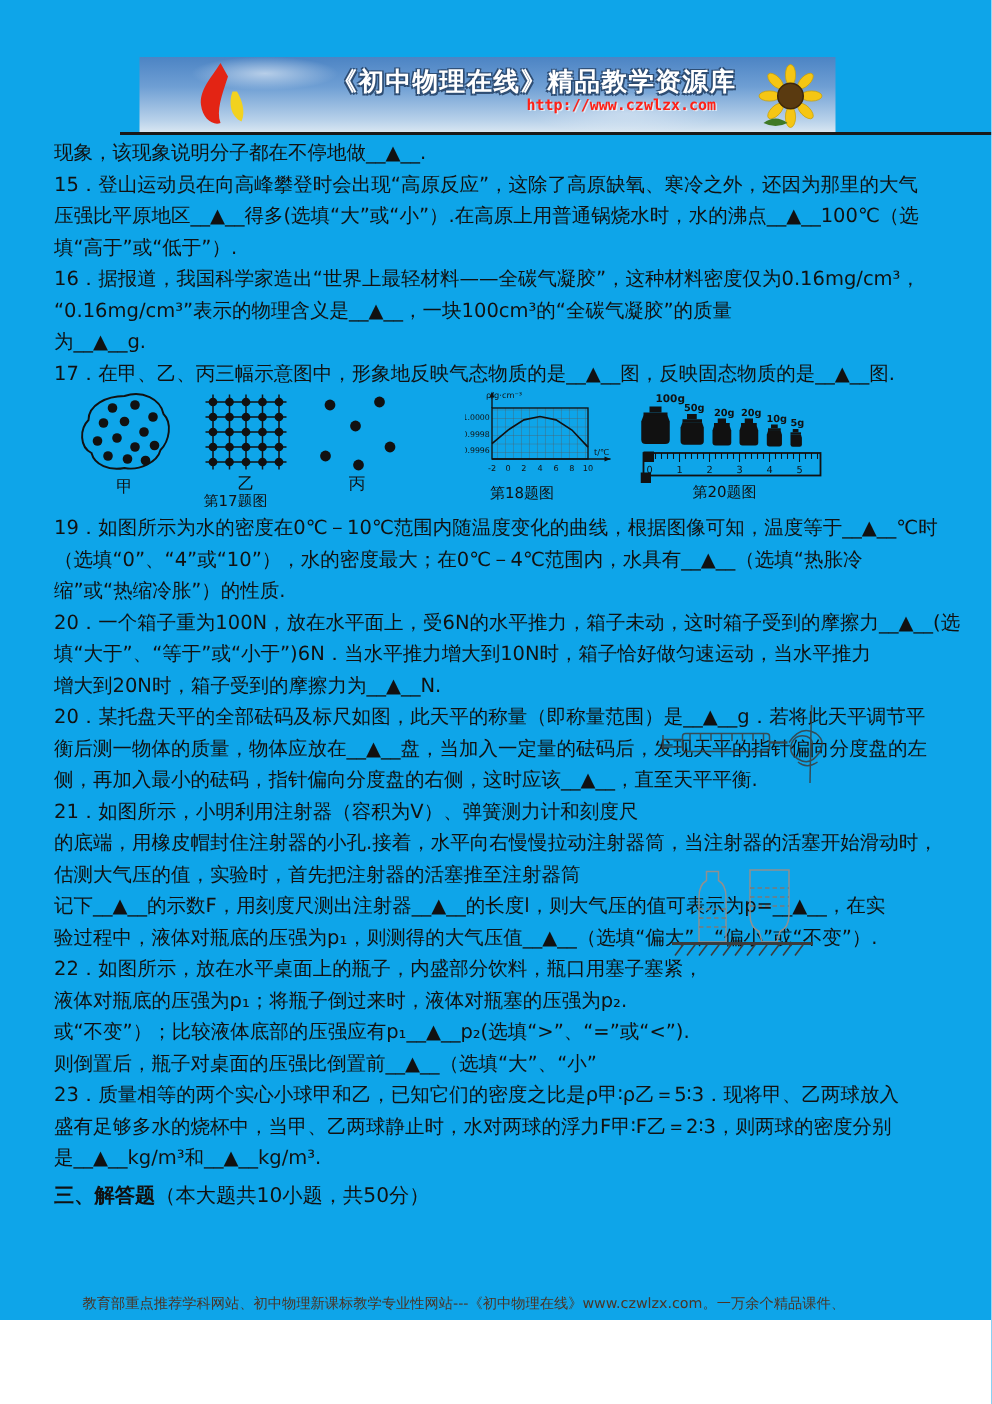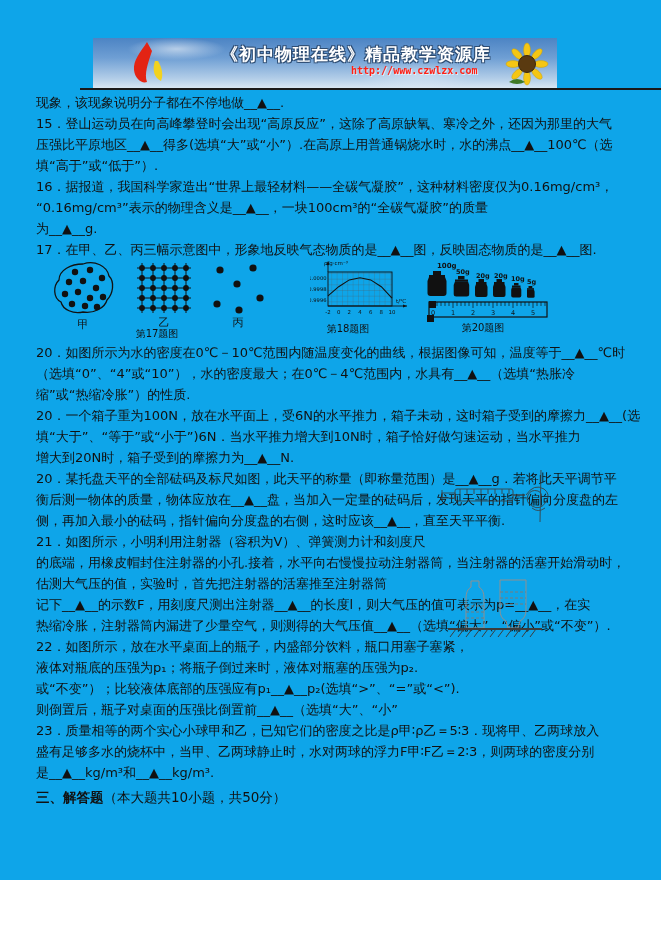--- a/index.html
+++ b/index.html
@@ -84,34 +84,34 @@
   <div class="doc-text">
     <div class="tline">现象，该现象说明分子都在不停地做__▲__.</div>
     <div class="tline">15．登山运动员在向高峰攀登时会出现“高原反应”，这除了高原缺氧、寒冷之外，还因为那里的大气</div>
     <div class="tline">压强比平原地区__▲__得多(选填“大”或“小”）.在高原上用普通锅烧水时，水的沸点__▲__100℃（选</div>
     <div class="tline">填“高于”或“低于”）.</div>
     <div class="tline">16．据报道，我国科学家造出“世界上最轻材料——全碳气凝胶”，这种材料密度仅为0.16mg/cm³，</div>
     <div class="tline">“0.16mg/cm³”表示的物理含义是__▲__，一块100cm³的“全碳气凝胶”的质量</div>
     <div class="tline">为__▲__g.</div>
     <div class="tline">17．在甲、乙、丙三幅示意图中，形象地反映气态物质的是__▲__图，反映固态物质的是__▲__图.</div>
     <div class="fig-gap"></div>
-    <div class="tline">20．如图所示为水的密度在0℃－10℃范围内随温度变化的曲线，根据图像可知，温度等于__▲__℃时</div>
+    <div class="tline">19．如图所示为水的密度在0℃－10℃范围内随温度变化的曲线，根据图像可知，温度等于__▲__℃时</div>
     <div class="tline">（选填“0”、“4”或“10”），水的密度最大；在0℃－4℃范围内，水具有__▲__（选填“热胀冷</div>
     <div class="tline">缩”或“热缩冷胀”）的性质.</div>
     <div class="tline">20．一个箱子重为100N，放在水平面上，受6N的水平推力，箱子未动，这时箱子受到的摩擦力__▲__(选</div>
     <div class="tline">填“大于”、“等于”或“小于”)6N．当水平推力增大到10N时，箱子恰好做匀速运动，当水平推力</div>
     <div class="tline">增大到20N时，箱子受到的摩擦力为__▲__N.</div>
     <div class="tline">20．某托盘天平的全部砝码及标尺如图，此天平的称量（即称量范围）是__▲__g．若将此天平调节平</div>
     <div class="tline">衡后测一物体的质量，物体应放在__▲__盘，当加入一定量的砝码后，发现天平的指针偏向分度盘的左</div>
     <div class="tline">侧，再加入最小的砝码，指针偏向分度盘的右侧，这时应该__▲__，直至天平平衡.</div>
     <div class="tline">21．如图所示，小明利用注射器（容积为V）、弹簧测力计和刻度尺</div>
     <div class="tline">的底端，用橡皮帽封住注射器的小孔.接着，水平向右慢慢拉动注射器筒，当注射器的活塞开始滑动时，</div>
     <div class="tline">估测大气压的值，实验时，首先把注射器的活塞推至注射器筒</div>
     <div class="tline">记下__▲__的示数F，用刻度尺测出注射器__▲__的长度l，则大气压的值可表示为p=__▲__，在实</div>
-    <div class="tline">热缩冷胀，注射器筒内漏进了少量空气，则测得的大气压值__▲__（选填“偏大”、“偏小”或“不变”）.</div>
+    <div class="tline">验过程中，液体对瓶底的压强为p₁，则测得的大气压值__▲__（选填“偏大”、“偏小”或“不变”）.</div>
     <div class="tline">22．如图所示，放在水平桌面上的瓶子，内盛部分饮料，瓶口用塞子塞紧，</div>
     <div class="tline">液体对瓶底的压强为p₁；将瓶子倒过来时，液体对瓶塞的压强为p₂.</div>
     <div class="tline">或“不变”）；比较液体底部的压强应有p₁__▲__p₂(选填“&gt;”、“=”或“&lt;”).</div>
     <div class="tline">则倒置后，瓶子对桌面的压强比倒置前__▲__（选填“大”、“小”</div>
     <div class="tline">23．质量相等的两个实心小球甲和乙，已知它们的密度之比是ρ甲∶ρ乙＝5∶3．现将甲、乙两球放入</div>
     <div class="tline">盛有足够多水的烧杯中，当甲、乙两球静止时，水对两球的浮力F甲∶F乙＝2∶3，则两球的密度分别</div>
     <div class="tline">是__▲__kg/m³和__▲__kg/m³.</div>
     <div class="section-header">
       <span class="bold">三、解答题</span><span>（本大题共10小题，共50分）</span>
     </div>
@@ -357,14 +357,18 @@
           <line x1="48" y1="55" x2="42" y2="63"></line>
         <line x1="56" y1="55" x2="50" y2="63"></line>
           <line x1="64" y1="55" x2="58" y2="63"></line>
           <line x1="72" y1="55" x2="66" y2="63"></line>
         <line x1="80" y1="55" x2="74" y2="63"></line>
           <line x1="88" y1="55" x2="82" y2="63"></line>
       </g>
     </g>
   </svg>
 
+  <div class="footer">
+    <div>教育部重点推荐学科网站、初中物理新课标教学专业性网站---《初中物理在线》www.czwlzx.com。一万余个精品课件、</div>
+    <div>几万套精品教案、试卷，让您的每一节课都能在这里找到合适的教学资源.</div>
+  </div>
 
 </div>
 
 </body></html>

